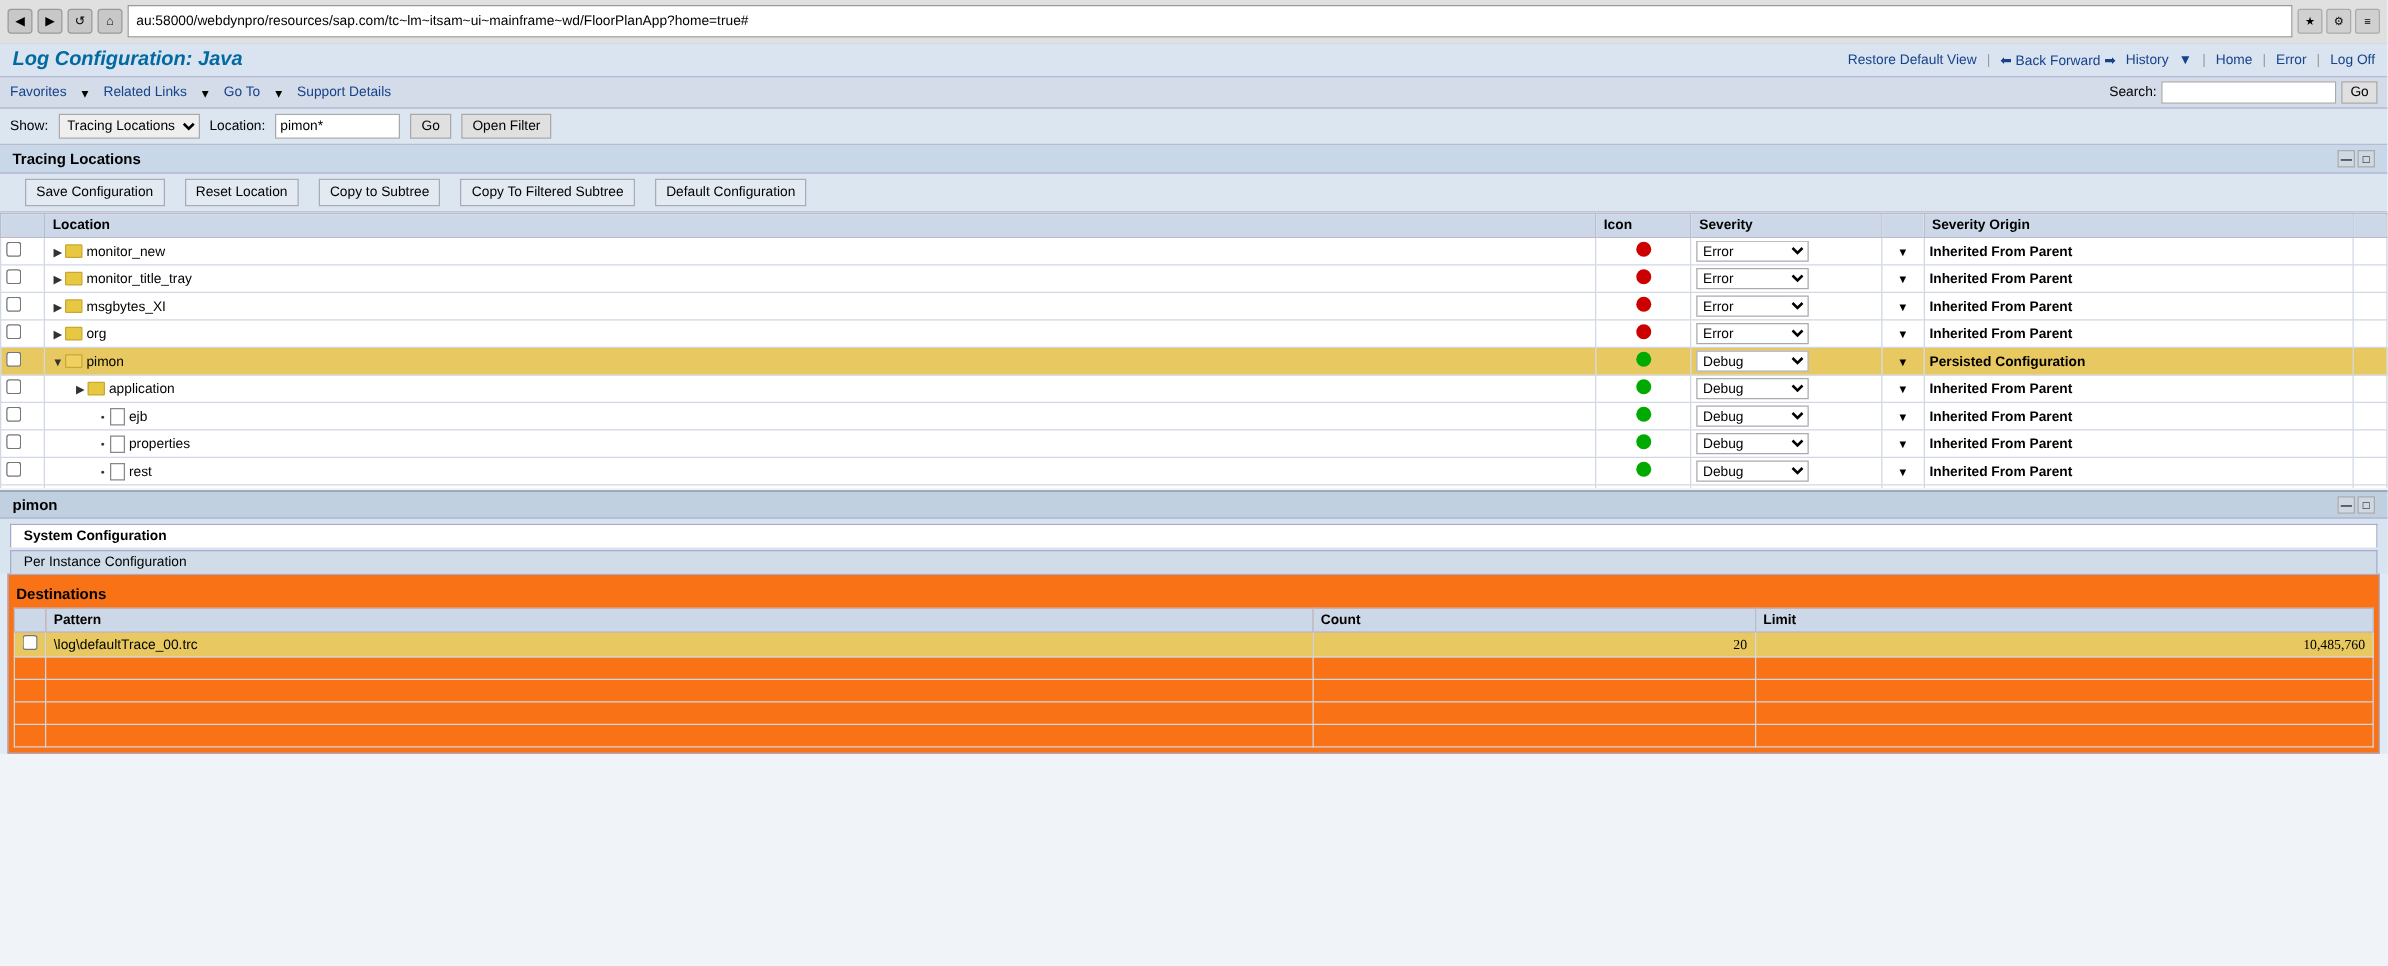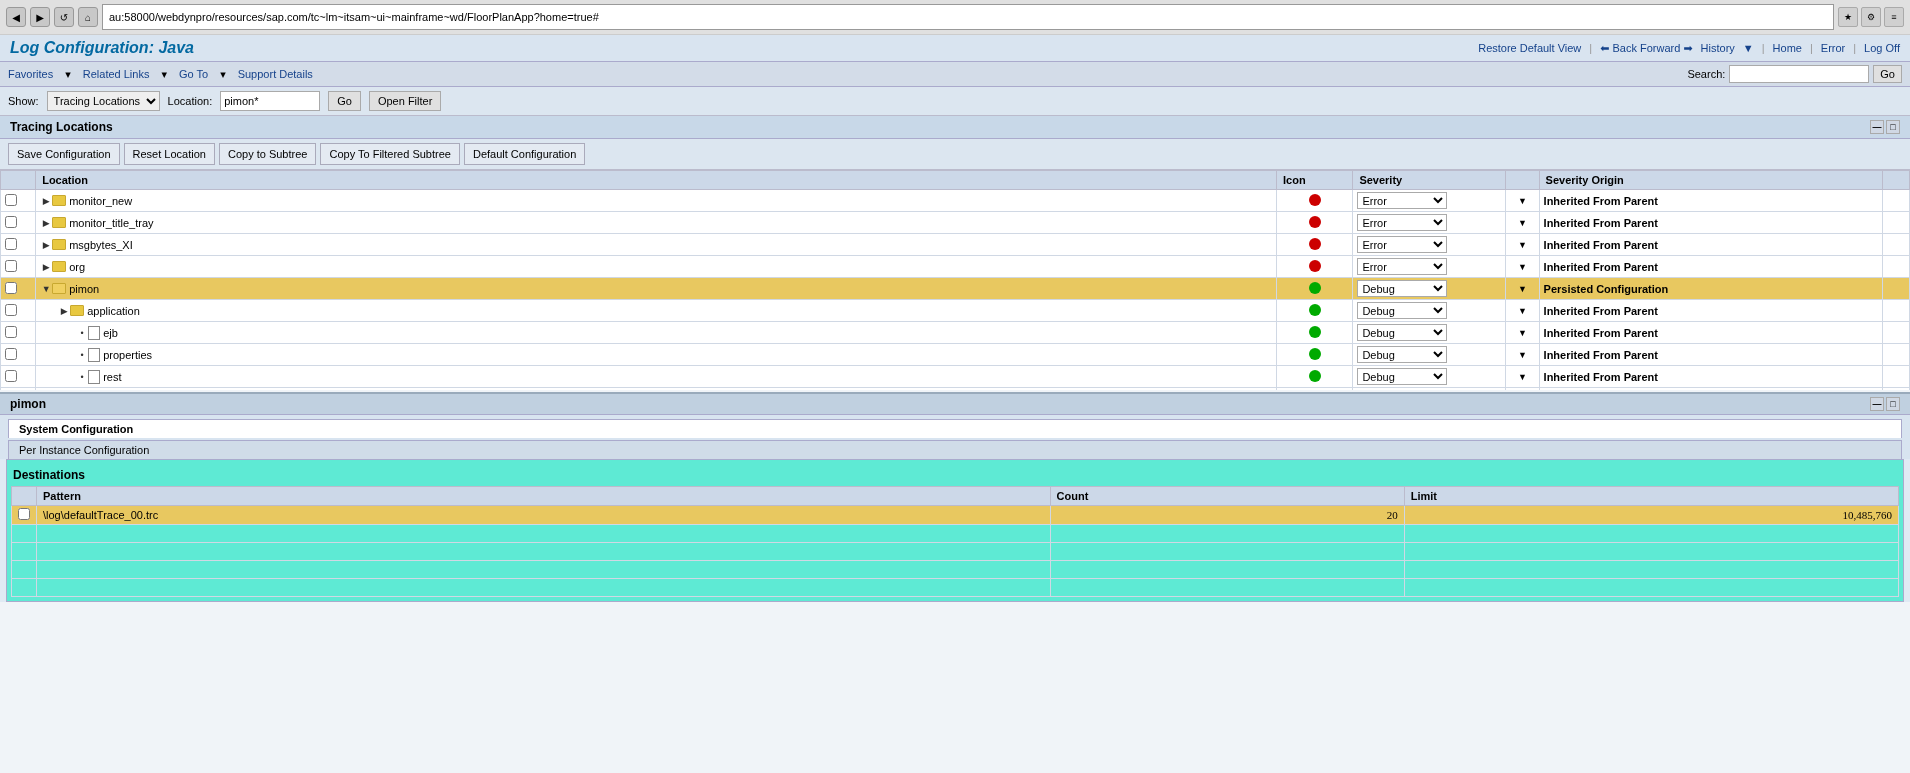--- a/index.html
+++ b/index.html
@@ -38,21 +38,21 @@
     .go-btn { height: 20px; background: #e0e0e0; border: 1px solid #aaa; padding: 0 8px; font-size: 11px; cursor: pointer; }
     .open-filter-btn { height: 20px; background: #e0e0e0; border: 1px solid #aaa; padding: 0 8px; font-size: 11px; cursor: pointer; }
     
     
     .section-header { background: #c8d8e8; padding: 4px 10px; font-size: 12px; font-weight: bold; border-bottom: 1px solid #aac; display: flex; align-items: center; justify-content: space-between; }
     .section-header-controls { display: flex; gap: 2px; }
     .section-ctrl-btn { width: 14px; height: 14px; background: #d0d8e4; border: 1px solid #aaa; font-size: 9px; display: flex; align-items: center; justify-content: center; cursor: pointer; }
     
     
     .action-buttons { background: #dce6f0; padding: 4px 8px; display: flex; gap: 4px; border-bottom: 1px solid #bbc; }
-    .action-btn { height: 22px; background: #e4eaf2; border: 1px solid #aab; padding: 0 8px; font-size: 11px; cursor: pointer; }
+    .action-btn { height: 22px; background: #e4eaf2; border: 1px solid #aab; padding: 0 8px; font-size: 11px; cursor: pointer; margin-left: 12px; }
     
     
     .main-table-container { background: #fff; overflow-y: auto; max-height: 220px; }
     .main-table { width: 100%; border-collapse: collapse; font-size: 11px; }
     .main-table th { background: #ccd8e8; border: 1px solid #bbc; padding: 3px 6px; text-align: left; font-weight: bold; font-size: 11px; position: sticky; top: 0; }
     .main-table td { border: 1px solid #d0d8e4; padding: 2px 4px; height: 19px; }
     .main-table tr.selected td { background: #e8c860; }
     .col-location { width: 65%; }
     .col-icon { width: 4%; text-align: center; }
     .col-severity { width: 8%; }
@@ -71,21 +71,21 @@
     
     .row-checkbox { width: 12px; height: 12px; }
     
     
     .pimon-panel { background: #e0eaf4; border-top: 2px solid #9ab; margin-top: 2px; }
     .pimon-header { background: #c0d0e0; padding: 3px 10px; font-size: 12px; font-weight: bold; display: flex; justify-content: space-between; align-items: center; border-bottom: 1px solid #aac; }
     .pimon-tabs { background: #d8e4f0; padding: 4px 8px 0 8px; display: flex; gap: 2px; flex-direction: column; }
     .pimon-tab { padding: 3px 10px; border: 1px solid #aac; border-bottom: none; font-size: 11px; cursor: pointer; }
     .pimon-tab.active { background: #fff; font-weight: bold; }
     .pimon-tab.inactive { background: #d0dce8; }
-    .pimon-content { background: #5eead4; border: 1px solid #aac; margin: 0 6px 6px 6px; padding: 4px; }
+    .pimon-content { background: #f97316; border: 1px solid #aac; margin: 0 6px 6px 6px; padding: 4px; }
     
     .destinations-header { font-size: 12px; font-weight: bold; padding: 4px 2px; }
     .dest-table { width: 100%; border-collapse: collapse; font-size: 11px; }
     .dest-table th { background: #ccd8e8; border: 1px solid #bbc; padding: 3px 6px; text-align: left; font-size: 11px; }
     .dest-table th.right { text-align: left; }
     .dest-table td { border: 1px solid #d0d8e4; padding: 2px 6px; height: 18px; }
     .dest-table td.right { text-align: right; font-family: Liberation Serif, serif; }
     .dest-table tr.selected td { background: #e8c860; }
     .dest-table tr.empty td { height: 18px; }
   </style>

